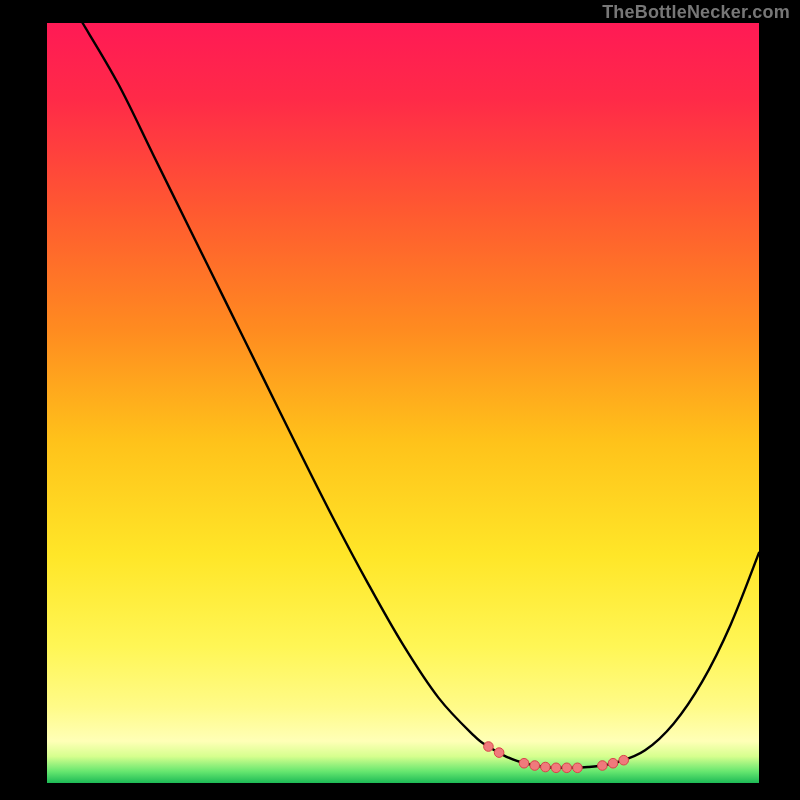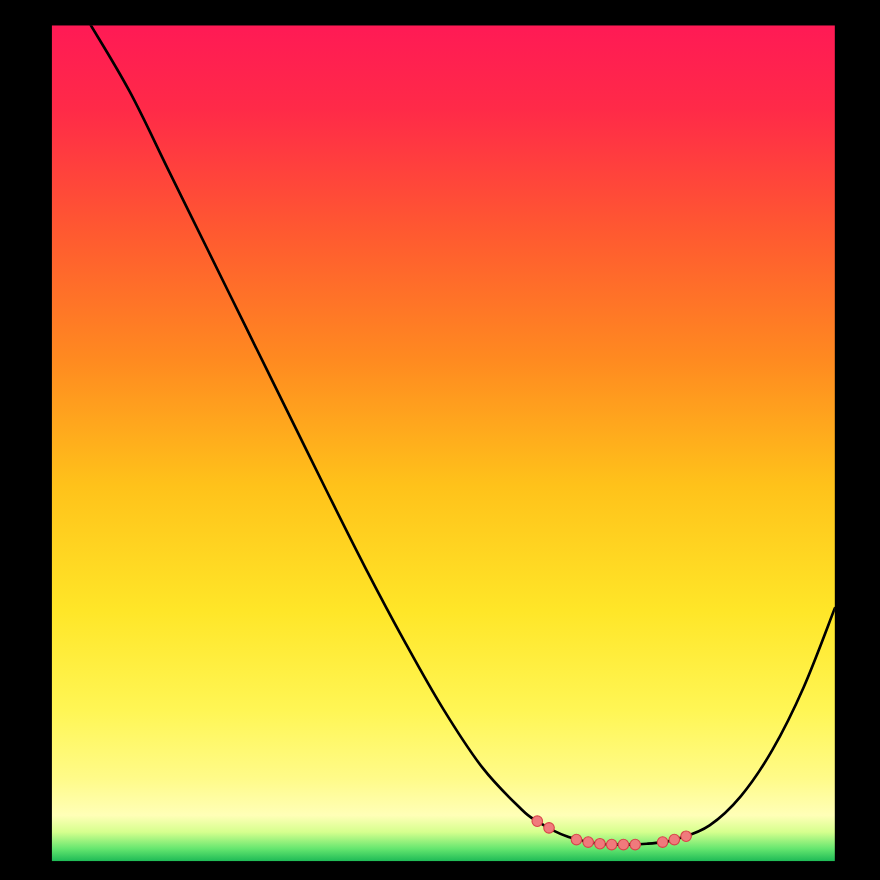--- a/index.html
+++ b/index.html
@@ -34,20 +34,21 @@
     font-size: 18px;
     font-weight: 600;
     letter-spacing: 0.2px;
   }
   svg { display: block; }
 </style>
 </head>
 <body>
 
 <div id="frame">
+  <div id="attribution">TheBottleNecker.com</div>
 
   <div id="plot">
     <svg id="plot-svg" viewBox="0 0 712 760" width="712" height="760" preserveAspectRatio="none">
       <defs>
         <linearGradient id="bg-grad" x1="0" y1="0" x2="0" y2="1">
             <stop offset="0%" stop-color="#ff1a55"></stop>
             <stop offset="10%" stop-color="#ff2a48"></stop>
             <stop offset="25%" stop-color="#ff5a30"></stop>
             <stop offset="40%" stop-color="#ff8a20"></stop>
             <stop offset="55.00000000000001%" stop-color="#ffc21a"></stop>

